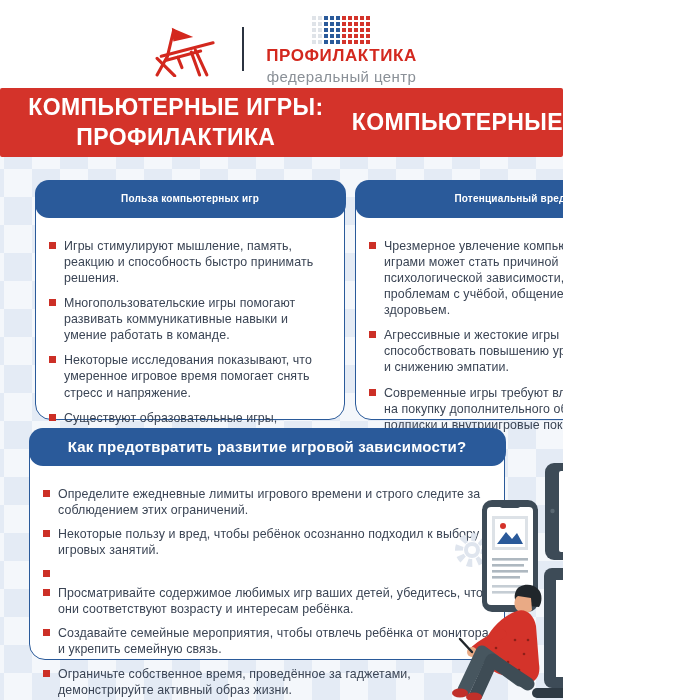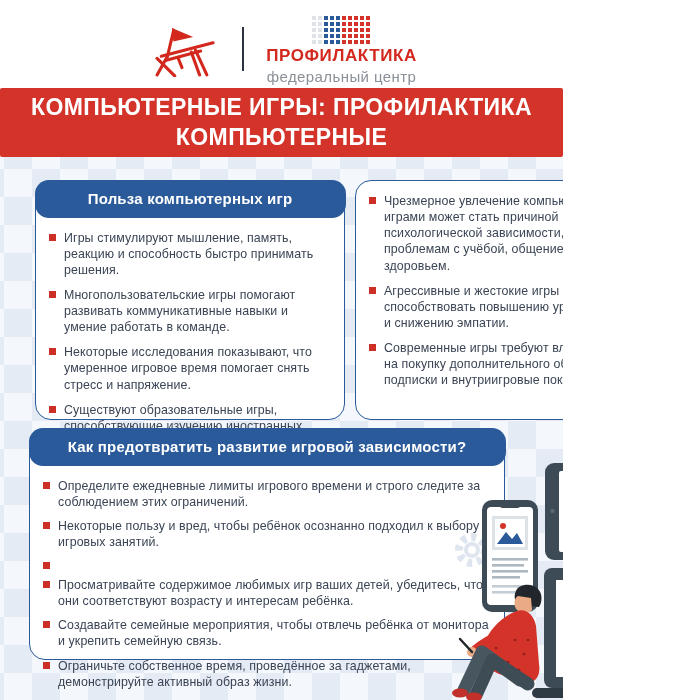--- a/index.html
+++ b/index.html
@@ -26,21 +26,21 @@
       repeating-linear-gradient(0deg, transparent 0 4px, #fff 4px 6px),
       repeating-linear-gradient(90deg, transparent 0 4px, #fff 4px 6px),
       linear-gradient(90deg,#dfe3e8 0 20%, var(--header-blue) 20% 50%, var(--banner-red) 50% 100%);
   }
   .brand-name{color:var(--brand-red);font-weight:bold;font-size:17px;letter-spacing:.6px;line-height:1.1;}
   .brand-subtitle{color:#8a9097;font-size:15px;letter-spacing:.4px;margin-top:2px;}
 
   
   .banner{
     height:69px;background:var(--banner-red);color:#fff;border-radius:2px;
-    display:flex;flex-direction:column;justify-content:center;align-items:center;
+    display:flex;justify-content:center;align-items:center;
     font-weight:bold;font-size:23px;letter-spacing:.4px;line-height:1.3;text-align:center;
   }
 
   
   .content{
     position:relative;height:543px;
     background:
       conic-gradient(#e4ebf5 25%, #f4f7fb 25% 50%, #e4ebf5 50% 75%, #f4f7fb 75%);
     background-size:56px 56px;
     background-position:4px 12px;
@@ -50,25 +50,25 @@
   .card{
     position:absolute;background:#fff;border:1.5px solid var(--header-blue);
     border-radius:16px;
   }
   .card-benefits{left:35px;top:23px;width:310px;height:240px;}
   .card-harm{left:355px;top:23px;width:310px;height:240px;}
   .card-prevention{left:29px;top:271px;width:476px;height:232px;}
   .card-title{
     width:calc(100% + 3px);margin:-1.5px 0 0 -1.5px;height:38px;
     background:var(--header-blue);color:#fff;border-radius:14px;
-    font-size:15px;font-weight:bold;text-align:center;line-height:38px;letter-spacing:.2px;
+    font-size:10px;font-weight:bold;text-align:center;line-height:38px;letter-spacing:.2px;
   }
   .card-prevention .card-title{font-size:15px;}
   .bullet-list{list-style:none;padding:12px 12px 0 13px;}
-  .bullet-item{display:flex;margin-bottom:9px;}
+  .bullet-item{display:flex;margin-bottom:9px;margin-top:8px;}
   .card-prevention .bullet-item{margin-bottom:8px;}
   .bullet{flex:0 0 auto;width:7px;height:7px;background:var(--bullet-red);margin:4px 8px 0 0;}
   .bullet-text{color:var(--text-dark);font-size:12.4px;line-height:1.3;letter-spacing:.1px;}
 
   
   .illustration{position:absolute;left:420px;top:283px;width:280px;height:260px;}
 </style>
 </head>
 <body>
 
@@ -125,20 +125,21 @@
           </li>
 
           <li class="bullet-item">
             <span class="bullet"></span>
             <span class="bullet-text">Существуют образовательные игры, способствующие изучению иностранных языков, математики, физики и других дисциплин.</span>
           </li>
         </ul>
     </section>
 
     <section class="card card-harm">
+      <h2 class="card-title">Потенциальный вред</h2>
       <ul class="bullet-list">
 
           <li class="bullet-item">
             <span class="bullet"></span>
             <span class="bullet-text">Чрезмерное увлечение компьютерными играми может стать причиной психологической зависимости, приводящей к проблемам с учёбой, общением и здоровьем.</span>
           </li>
 
 
           <li class="bullet-item">
             <span class="bullet"></span>

